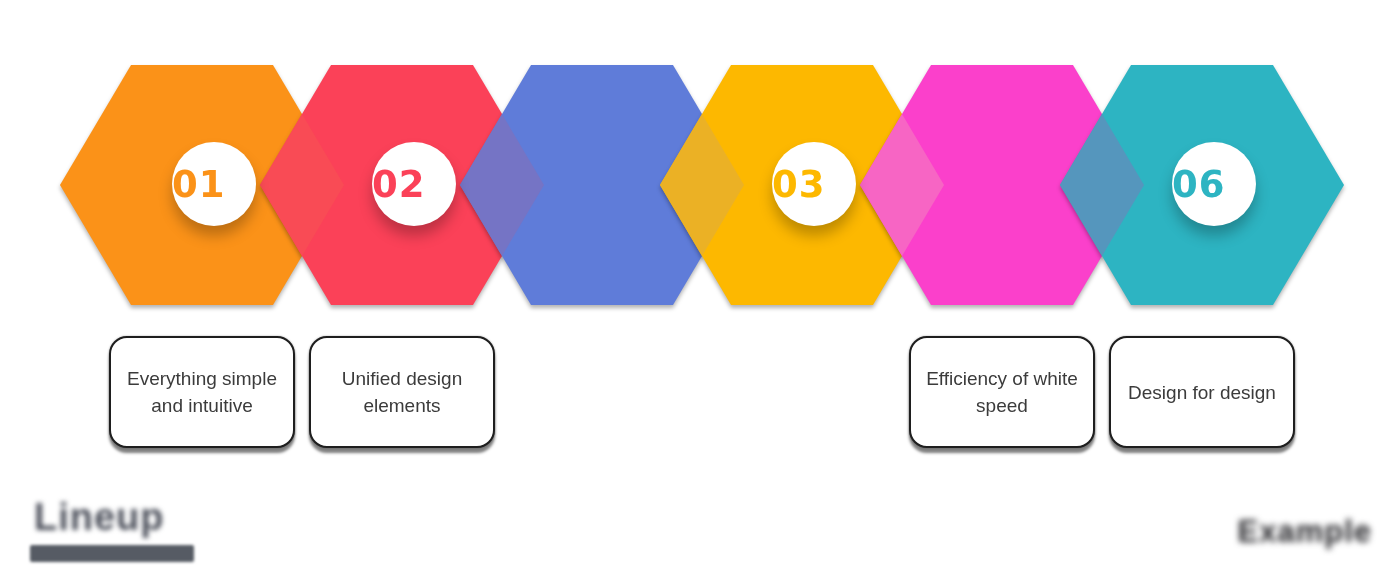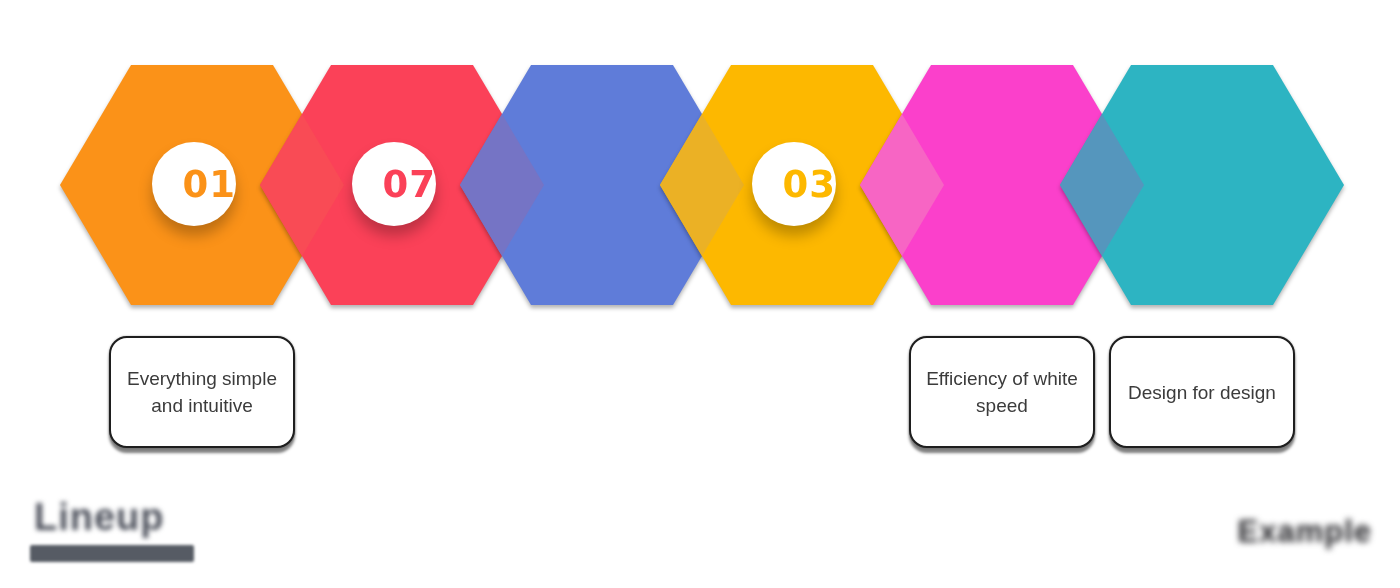--- a/index.html
+++ b/index.html
@@ -7,22 +7,22 @@
     position:relative;width:1400px;height:588px;background:#ffffff;overflow:hidden;
     font-family:"Liberation Sans", sans-serif;
   }
   
   .step{position:absolute;top:65px;width:284px;height:390px;}
   .s0{left:60px}.s1{left:260px}.s2{left:460px}.s3{left:660px}.s4{left:860px}.s5{left:1060px}
   .hexwrap{position:absolute;top:0;left:0;width:284px;height:240px;
     filter:drop-shadow(0 3px 2px rgba(0,0,0,0.30));}
   .hex{width:100%;height:100%;background:var(--c);
     clip-path:polygon(25% 0%,75% 0%,100% 50%,75% 100%,25% 100%,0% 50%);}
-  .circle{position:absolute;left:92px;top:77px;width:84px;height:84px;border-radius:50%;
-    background:#ffffff;display:flex;align-items:center;justify-content:flex-end;
+  .circle{position:absolute;left:112px;top:77px;width:84px;height:84px;border-radius:50%;
+    background:#ffffff;display:flex;align-items:center;justify-content:flex-start;
     box-shadow:0 10px 14px rgba(0,0,0,0.25);z-index:3;}
   .num{font-family:"DejaVu Sans", sans-serif;font-weight:bold;font-size:37px;
     color:var(--c);letter-spacing:1px;}
   .card{position:absolute;left:49px;top:271px;width:186px;height:112px;background:#ffffff;
     border:2px solid #1e1e1e;border-radius:18px;box-sizing:border-box;
     display:flex;align-items:center;justify-content:center;text-align:center;
     padding:6px 12px;z-index:3;
     box-shadow:0 5px 3px rgba(0,0,0,0.50), 0 0 2px rgba(0,0,0,0.35);}
   .card-label{font-size:19px;line-height:27px;color:#3b3b3b;}
   
@@ -52,21 +52,24 @@
     <div class="card">
       <span class="card-label">Everything simple and intuitive</span>
     </div>
   </div>
 
   <div class="step s1" style="--c: #FB4158;">
     <div class="hexwrap">
         <div class="hex"></div>
       </div>
     <div class="circle">
-      <span class="num">07</span>
+      <span class="num">02</span>
+    </div>
+    <div class="card">
+      <span class="card-label">Unified design elements</span>
     </div>
   </div>
 
   <div class="step s2" style="--c: #5F7CD9;">
     <div class="hexwrap">
         <div class="hex"></div>
       </div>
   </div>
 
   <div class="step s3" style="--c: #FDB800;">
@@ -84,20 +87,23 @@
       </div>
     <div class="card">
       <span class="card-label">Efficiency of white speed</span>
     </div>
   </div>
 
   <div class="step s5" style="--c: #2DB4C2;">
     <div class="hexwrap">
         <div class="hex"></div>
       </div>
+    <div class="circle">
+      <span class="num">06</span>
+    </div>
     <div class="card">
       <span class="card-label">Design for design</span>
     </div>
   </div>
 
   <div class="diamond d0" style="--d: #F94B55;"></div>
   <div class="diamond d1" style="--d: #7574C5;"></div>
   <div class="diamond d2" style="--d: #EBB125;"></div>
   <div class="diamond d3" style="--d: #F765C4;"></div>
   <div class="diamond d4" style="--d: #5596BD;"></div>

